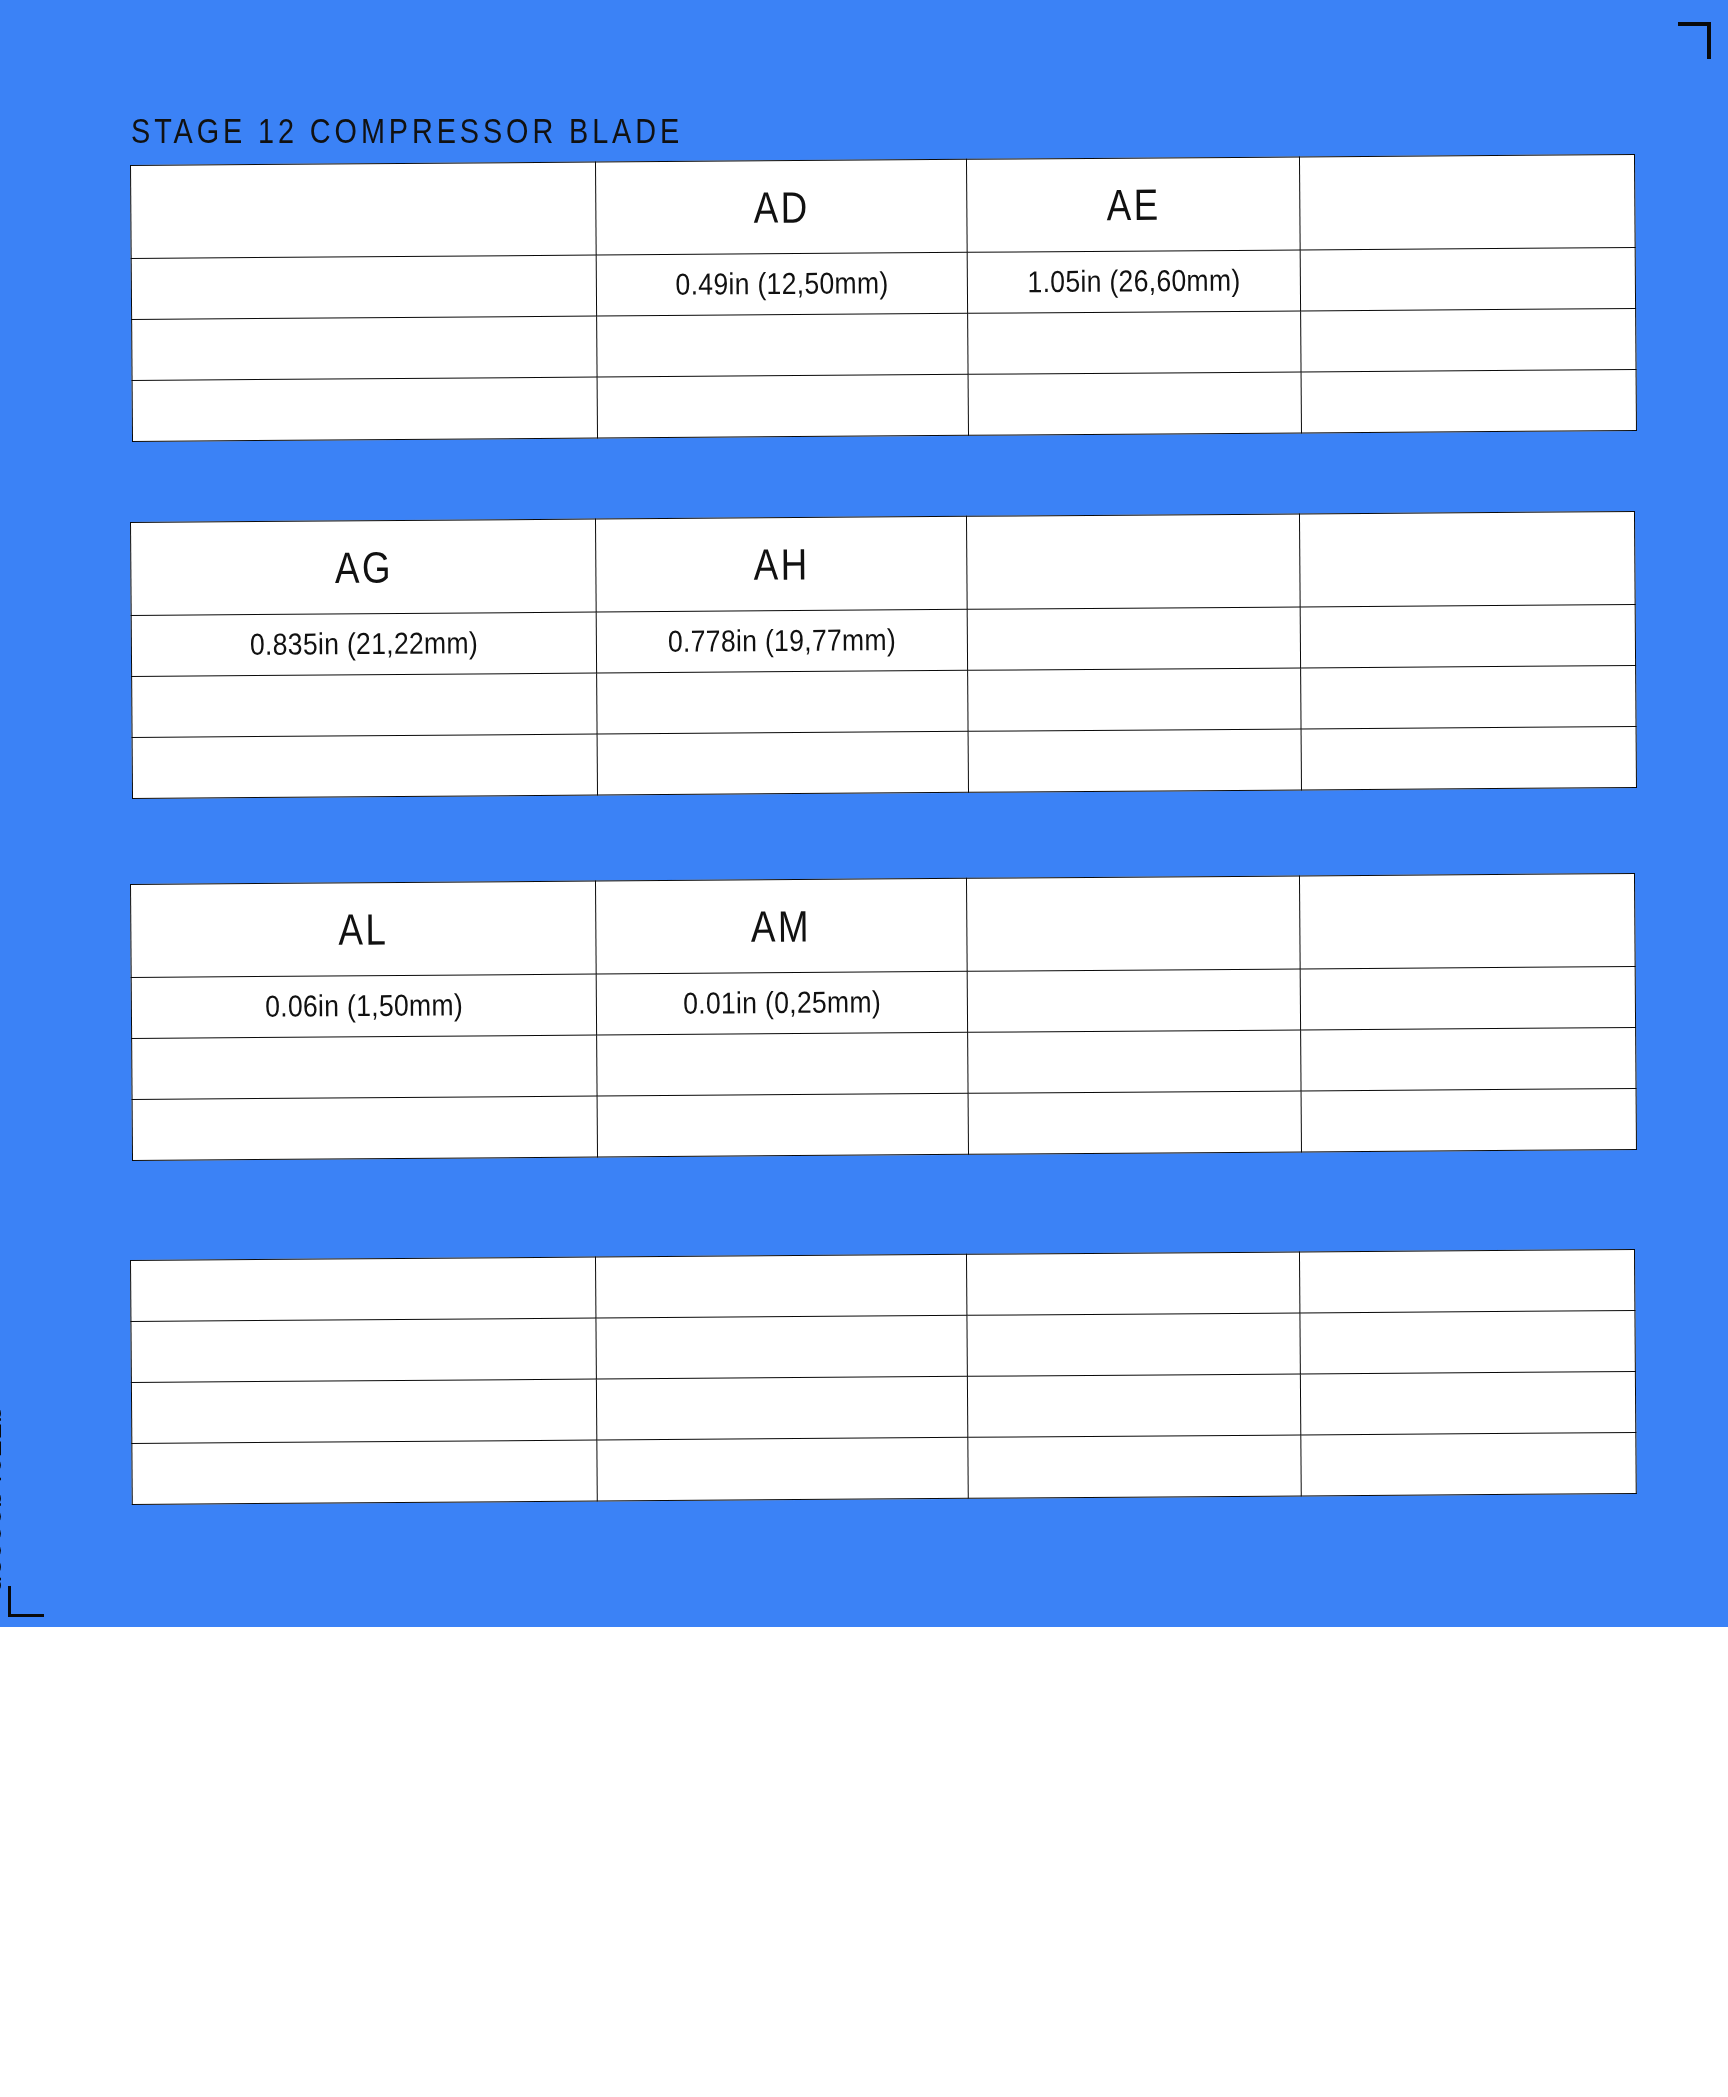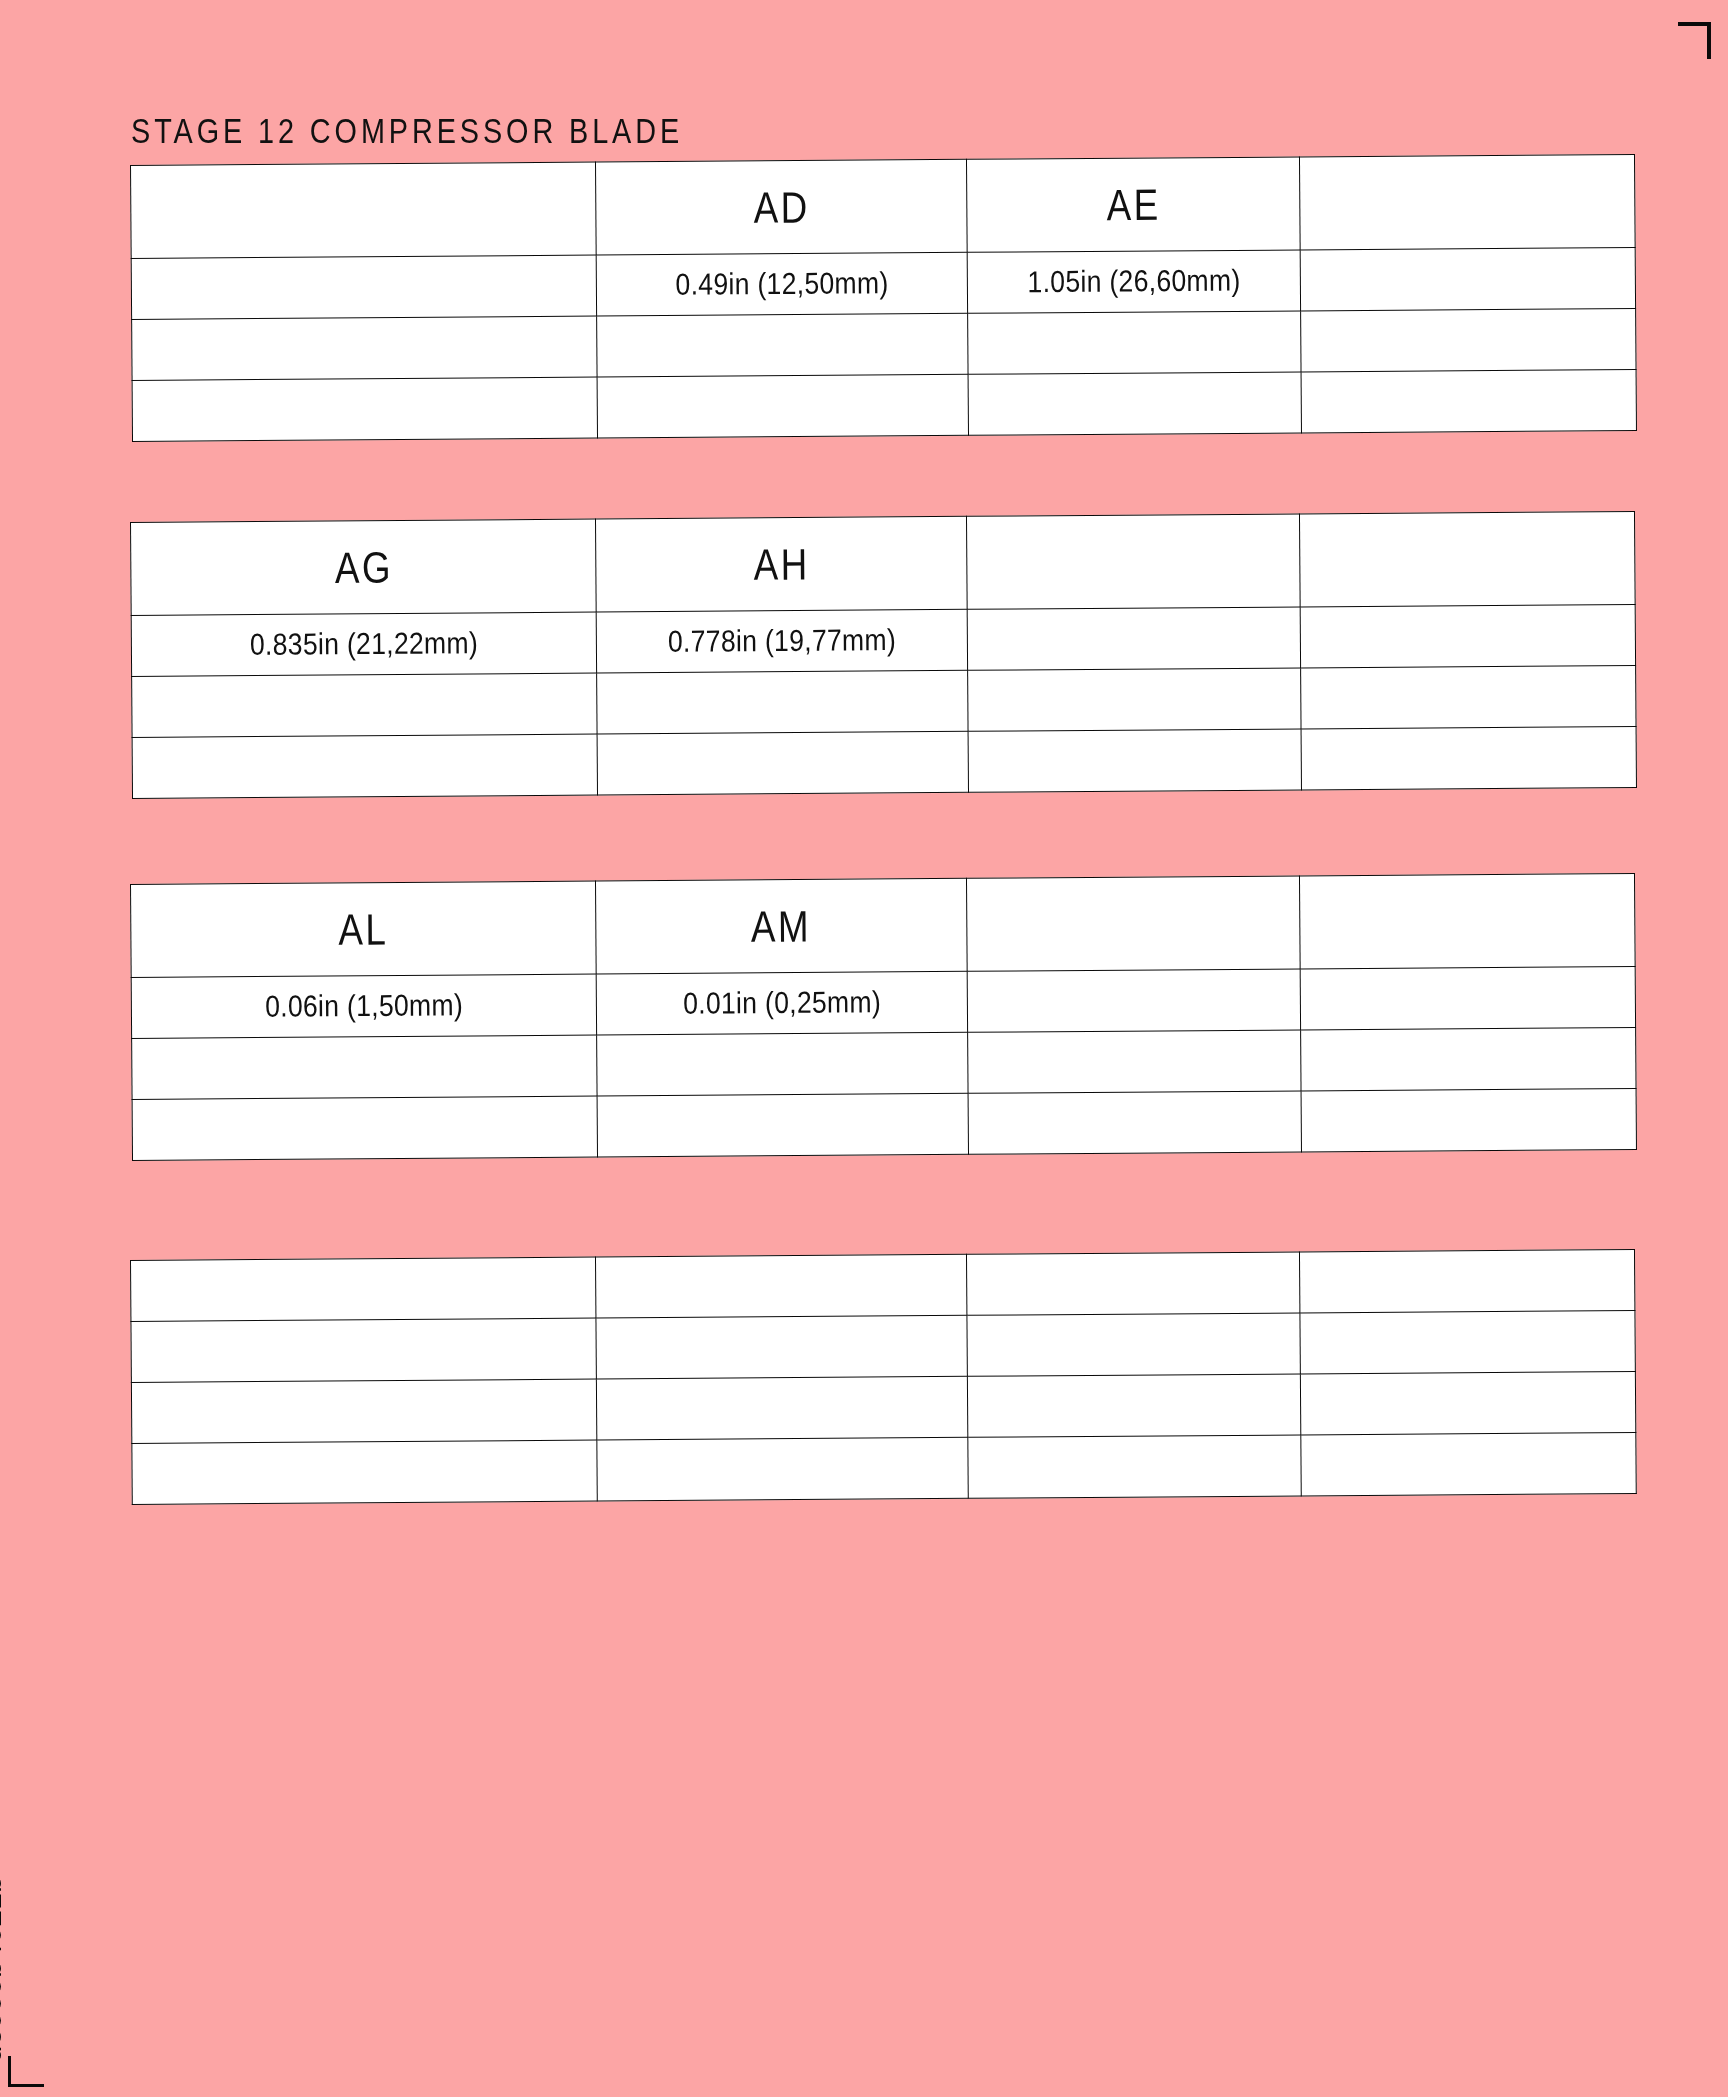--- a/index.html
+++ b/index.html
@@ -7,22 +7,22 @@
     padding: 0;
     background: #ffffff;
   }
   body {
     font-family: "Liberation Sans", sans-serif;
   }
 
   #page {
     position: relative;
     width: 1729px;
-    height: 2097px;
-    background: #fca5a5;
+    height: 1627px;
+    background: #3b82f6;
     overflow: hidden;
   }
 
   
   .corner-mark-tr {
     position: absolute;
     top: 22px;
     left: 1678px;
     width: 29px;
     height: 33px;

